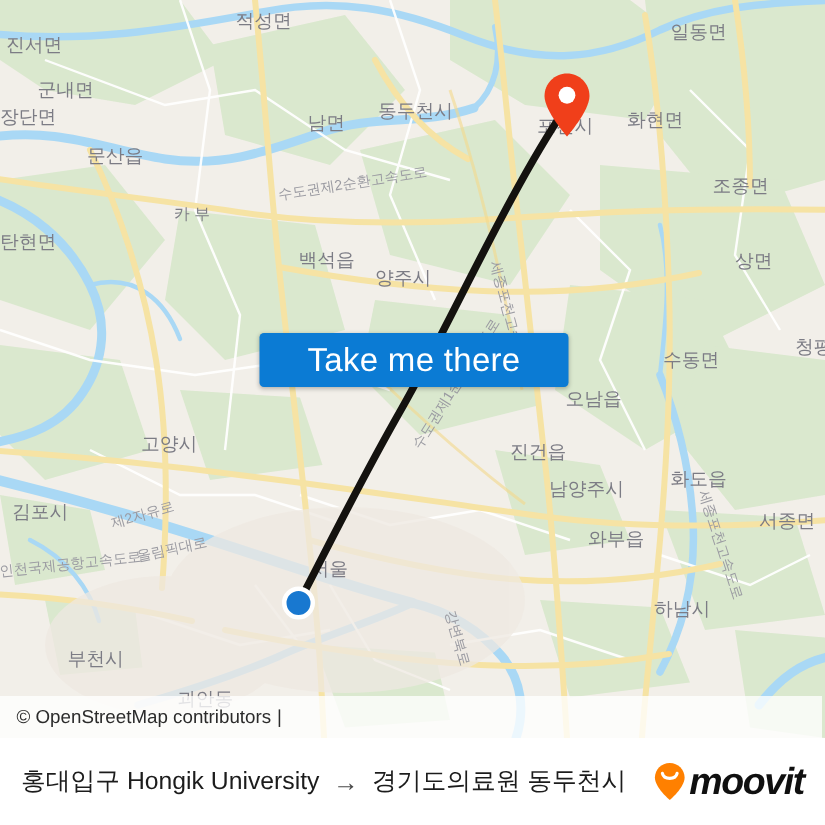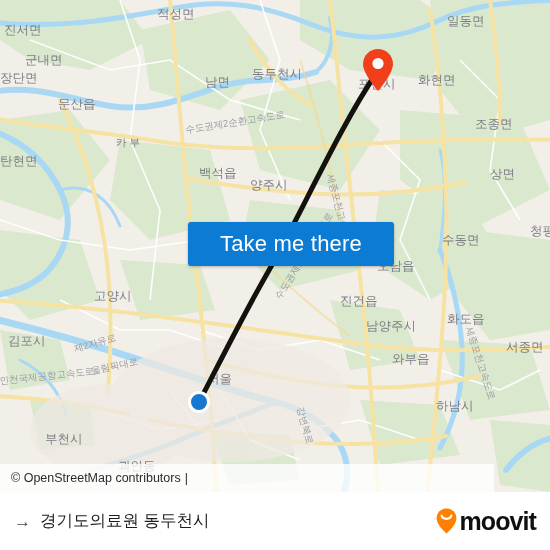--- a/index.html
+++ b/index.html
@@ -47,43 +47,43 @@
     width: 22px; height: 22px;
     border-radius: 50%;
     background: #1878d0;
     border: 3px solid #ffffff;
     box-sizing: border-box;
   }
 
   
   .cta {
     position: absolute;
-    left: 188px; top: 222px;
-    width: 206px; height: 44px;
+    left: 173px; top: 222px;
+    width: 206px; height: 36px;
     background: #0b7bd4;
     border: none;
     border-radius: 3px;
     color: #ffffff;
     font-size: 22px;
     font-family: "Liberation Sans", sans-serif;
     letter-spacing: .2px;
     cursor: pointer;
     display: flex;
     align-items: center;
     justify-content: center;
     box-shadow: 0 1px 3px rgba(0,0,0,.25);
     padding: 0;
   }
 
   
   .attribution {
     position: absolute;
     left: 0;
     top: 464px;
-    width: 494px;
+    width: 548px;
     height: 28px;
     background: rgba(255,255,255,0.78);
     display: flex;
     align-items: center;
     box-sizing: border-box;
     padding-left: 11px;
   }
   .attribution span {
     font-size: 12.5px;
     color: #2b2b2b;
@@ -128,20 +128,21 @@
     flex: 0 0 auto;
     margin-left: 10px;
   }
   .brand-word {
     font-size: 25px;
     font-weight: bold;
     color: #101010;
     letter-spacing: -0.9px;
     font-family: "Liberation Sans", sans-serif;
     line-height: 1;
+    font-style: italic;
   }
 </style>
 </head>
 <body>
 
 <div class="app">
 
   <div class="map" style="background: rgb(234, 234, 226);">
 
     <svg class="map-canvas" viewBox="0 0 550 492" xmlns="http://www.w3.org/2000/svg">
@@ -296,20 +297,21 @@
     <button class="cta" style="background: rgb(11, 123, 212); color: rgb(255, 255, 255);">Take me there</button>
 
     <div class="attribution">
       <span>© OpenStreetMap contributors</span>
       <span class="attr-sep">|</span>
     </div>
   </div>
 
   <div class="footer">
     <div class="route-title">
+      <span class="place">홍대입구 Hongik University</span>
       <span class="arrow">→</span>
       <span class="place">경기도의료원 동두천시</span>
     </div>
     <div class="brand">
       <svg width="21" height="26" viewBox="0 0 21 26" xmlns="http://www.w3.org/2000/svg">
         <path id="brand-pin" d="M10.5 0.6 C4.9 0.6 0.6 4.9 0.6 10.4 C0.6 17.2 10.5 25.4 10.5 25.4 C10.5 25.4 20.4 17.2 20.4 10.4 C20.4 4.9 16.1 0.6 10.5 0.6 Z" fill="#ff8000"></path>
         <path d="M5.6 7.6 C6.6 12 14.4 12 15.4 7.6" fill="none" stroke="#ffffff" stroke-width="2.1" stroke-linecap="round"></path>
       </svg>
       <span class="brand-word" style="color: rgb(16, 16, 16);">moovit</span>
     </div>

